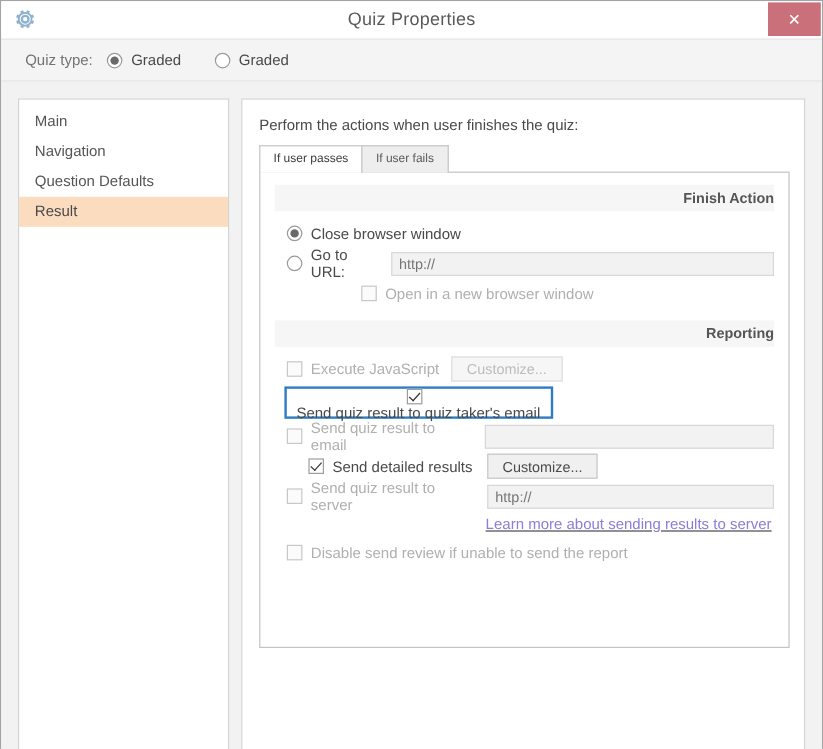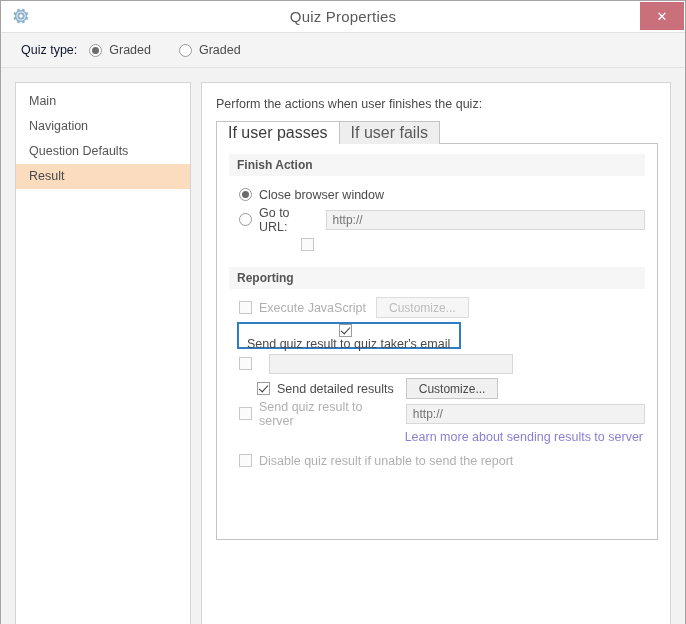--- a/index.html
+++ b/index.html
@@ -77,21 +77,21 @@
     border-top: 1px solid #e2e2e2;
     border-bottom: 1px solid #e2e2e2;
     display: flex;
     align-items: center;
     padding-left: 20px;
     flex: 0 0 auto;
     box-sizing: border-box;
   }
   .quiztype-label {
     font-size: 12.5px;
-    color: #0f172a;
+    color: #737373;
     margin-right: 12px;
   }
   .radio-row {
     display: inline-flex;
     align-items: center;
     margin-right: 28px;
     cursor: pointer;
   }
   .radio {
     width: 13px;
@@ -168,21 +168,21 @@
   .tabstrip {
     display: flex;
     position: relative;
     z-index: 2;
     margin-left: 2px;
   }
   .tab {
     height: 23px;
     line-height: 22px;
     padding: 0 11px;
-    font-size: 16px;
+    font-size: 10px;
     color: #5a5a5a;
     border: 1px solid #c4c4c4;
     border-bottom: none;
     background: #eeeeee;
     cursor: pointer;
     box-sizing: border-box;
     margin-right: -1px;
   }
   .tab.active {
     background: #ffffff;
@@ -204,20 +204,21 @@
   
   .section-header {
     background: #f6f6f6;
     height: 22px;
     line-height: 22px;
     font-size: 12px;
     font-weight: bold;
     color: #555555;
     padding-left: 8px;
     margin-bottom: 6px;
+    text-align: right;
   }
 
   
   .row {
     display: flex;
     align-items: center;
     height: 25px;
     padding-left: 10px;
   }
   .row.indent { padding-left: 28px; }
@@ -383,61 +384,63 @@
         </div>
 
         <div class="row">
           <span class="radio"></span>
           <span class="lbl">Go to URL:</span>
           <input class="txtinput" style="width: 340px; margin-left: 8px;" disabled="" placeholder="http://">
         </div>
 
         <div class="row indent" style="padding-left:72px;">
           <span class="checkbox disabled"></span>
+          <span class="lbl disabled">Open in a new browser window</span>
         </div>
 
         <div class="section-header" style="margin-top:10px;">Reporting</div>
 
         <div class="row">
           <span class="checkbox disabled"></span>
           <span class="lbl disabled">Execute JavaScript</span>
           <button class="btn disabled" style="margin-left:10px;">Customize...</button>
         </div>
 
         <div class="highlight-wrap">
           <div class="highlight-box">
             <span class="checkbox checked"></span>
             <span class="lbl">Send quiz result to quiz taker's email</span>
           </div>
         </div>
 
         <div class="row">
           <span class="checkbox disabled"></span>
+          <span class="lbl disabled">Send quiz result to email</span>
           <input class="txtinput" style="width: 244px; margin-left: 10px;" disabled="" placeholder="">
         </div>
 
         <div class="row indent">
           <span class="checkbox checked"></span>
           <span class="lbl">Send detailed results</span>
           <button class="btn" style="margin-left:12px;">Customize...</button>
         </div>
 
         <div class="row">
           <span class="checkbox disabled"></span>
           <span class="lbl disabled">Send quiz result to server</span>
           <input class="txtinput" style="width: 244px; margin-left: 8px;" disabled="" placeholder="http://">
         </div>
 
-        <div class="row" style="justify-content:flex-end; padding-right:2px; height:22px;">
+        <div class="row" style="justify-content:flex-end; padding-right:2px; height:22px;text-decoration:underline;">
           <a class="link">Learn more about sending results to server</a>
         </div>
 
         <div class="row">
           <span class="checkbox disabled"></span>
-          <span class="lbl disabled">Disable quiz result if unable to send the report</span>
+          <span class="lbl disabled">Disable send review if unable to send the report</span>
         </div>
 
       </div>
     </div>
   </div>
 
   <div class="footer">
     <button class="footer-btn">OK</button>
     <button class="footer-btn">Disable</button>
   </div>

